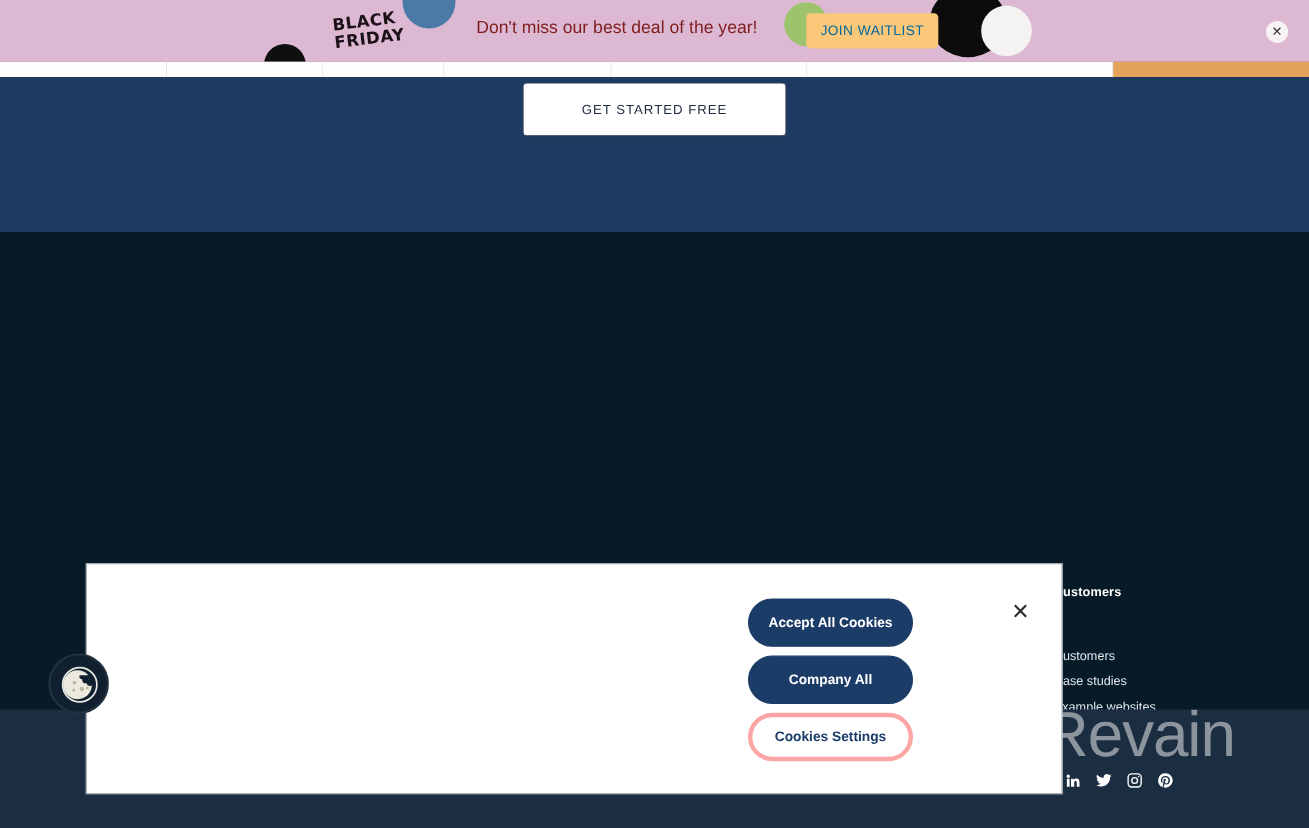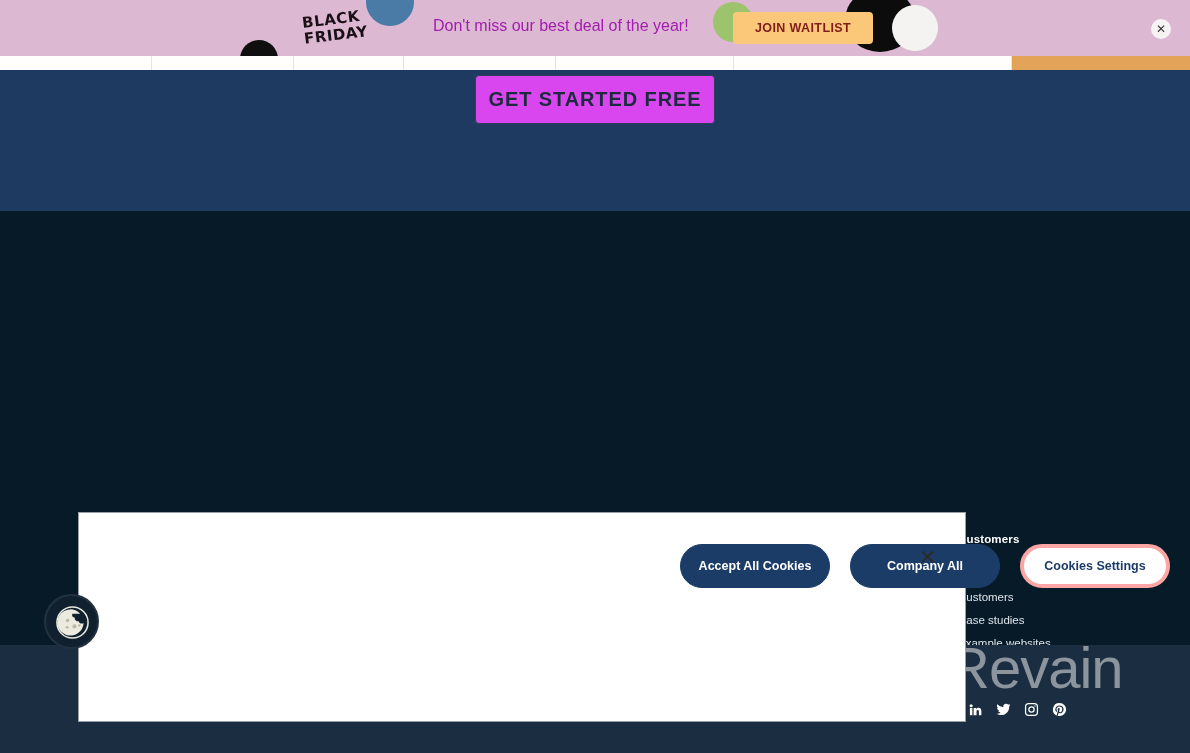--- a/index.html
+++ b/index.html
@@ -74,36 +74,36 @@
     letter-spacing: 0.5px;
     transform: rotate(-7deg);
     text-align: left;
     z-index: 3;
   }
 
   .promo-text {
     position: absolute;
     left: 433px; top: 17px;
     font-size: 16px;
-    color: #a21caf;
+    color: #7f1d1d;
     z-index: 3;
     white-space: nowrap;
   }
 
   .join-waitlist-btn {
     position: absolute;
     left: 733px; top: 12px;
-    width: 140px; height: 32px;
+    width: 120px; height: 32px;
     background: #fac878;
     border: none;
     border-radius: 4px;
-    color: #7f1d1d;
+    color: #0369a1;
     font-family: "Liberation Sans", sans-serif;
     font-size: 12.5px;
-    font-weight: 700;
+    font-weight: 400;
     letter-spacing: 0.4px;
     cursor: pointer;
     z-index: 4;
   }
 
   .banner-close {
     position: absolute;
     right: 19px; top: 19px;
     width: 20px; height: 20px;
     border-radius: 50%;
@@ -139,26 +139,26 @@
     top: 70px; left: 0;
     width: 1190px; height: 141px;
     background: #1f3a60;
     z-index: 10;
   }
 
   .get-started-btn {
     position: absolute;
     left: 475px; top: 5px;
     width: 240px; height: 49px;
-    background: #d946ef;
+    background: #ffffff;
     border: 1px solid #31405a;
     border-radius: 4px;
     color: #1d2b3e;
-    font-size: 20px;
-    font-weight: 700;
+    font-size: 12px;
+    font-weight: 400;
     letter-spacing: 0.9px;
     font-family: "Liberation Sans", sans-serif;
     cursor: pointer;
   }
 
   
   .footer {
     position: absolute;
     top: 211px; left: 0;
     width: 1190px; height: 434px;
@@ -294,22 +294,22 @@
     font-weight: 700;
     text-decoration: underline;
     margin-left: 6px;
     cursor: pointer;
   }
 
   .cookie-btns {
     position: absolute;
     left: 601px; top: 31px;
     display: flex;
-    flex-direction: row;
-    gap: 20px;
+    flex-direction: column;
+    gap: 8px;
   }
   .ck-btn {
     width: 150px; height: 44px;
     border-radius: 22px;
     font-size: 12.5px;
     font-weight: 700;
     cursor: pointer;
     font-family: "Liberation Sans", sans-serif;
   }
   .ck-btn.primary {

